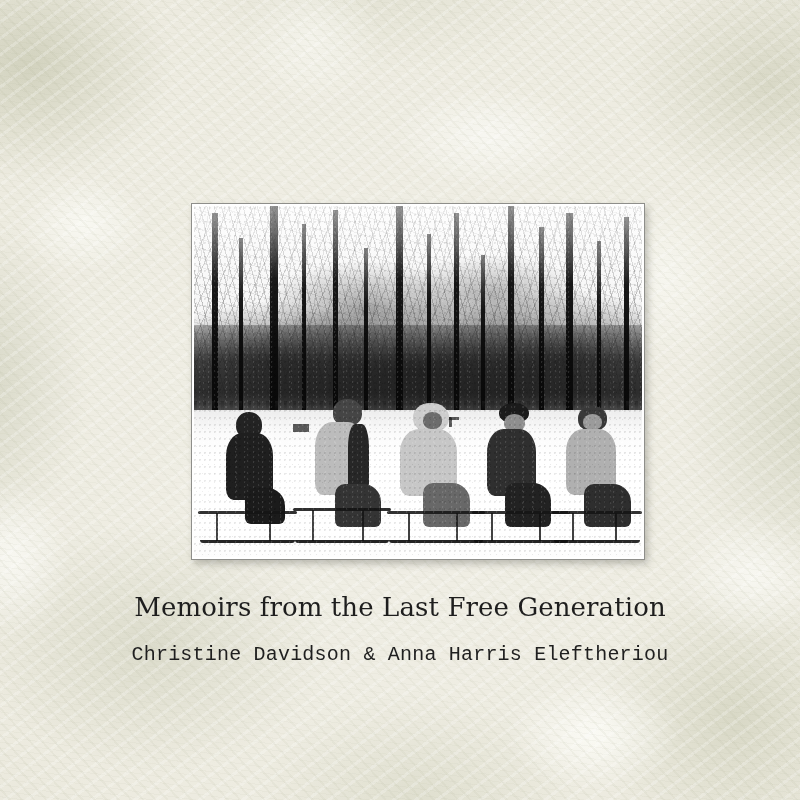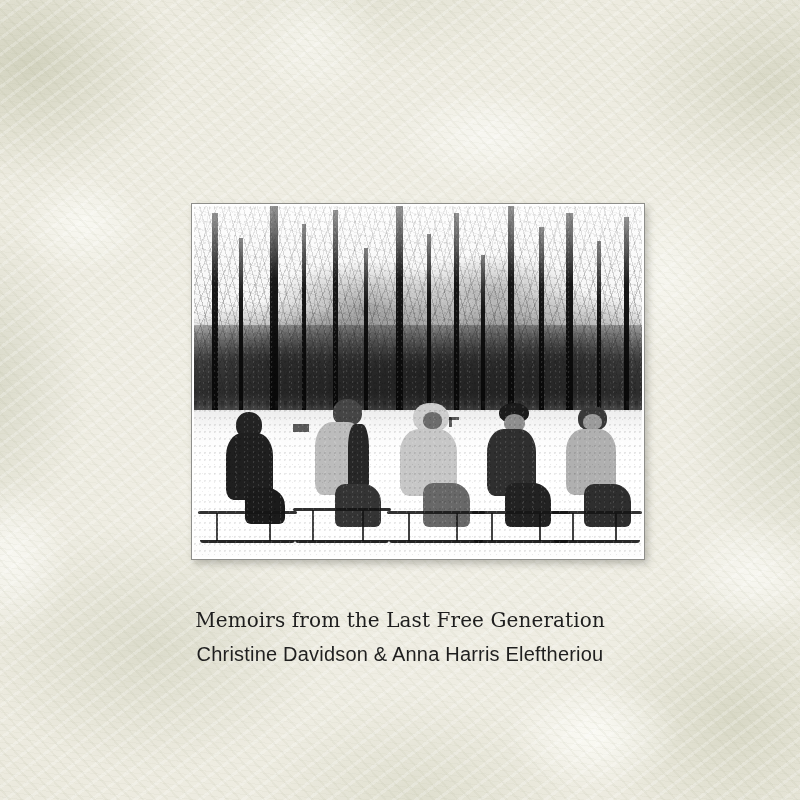--- a/index.html
+++ b/index.html
@@ -260,33 +260,32 @@
       radial-gradient(ellipse 100% 100% at 50% 50%, rgba(255,255,255,0) 62%, rgba(232,231,222,0.35) 100%);
   }
 
   
   .subtitle {
     position: absolute;
     left: 0; right: 0;
     top: 592px;
     text-align: center;
     font-family: "DejaVu Serif", "Liberation Serif", serif;
-    font-size: 20px;
+    font-size: 26px;
     font-weight: 400;
     color: #1e1e1e;
     letter-spacing: 0.1px;
     white-space: nowrap;
-    margin-top: 16px;
   }
   .authors {
     position: absolute;
     left: 0; right: 0;
     top: 643px;
     text-align: center;
-    font-family: Liberation Sans, sans-serif;
+    font-family: Liberation Mono, monospace;
     font-size: 20px;
     font-weight: 400;
     color: #1f1f1f;
     letter-spacing: 0.2px;
     white-space: nowrap;
   }
 </style>
 </head>
 <body>
 

